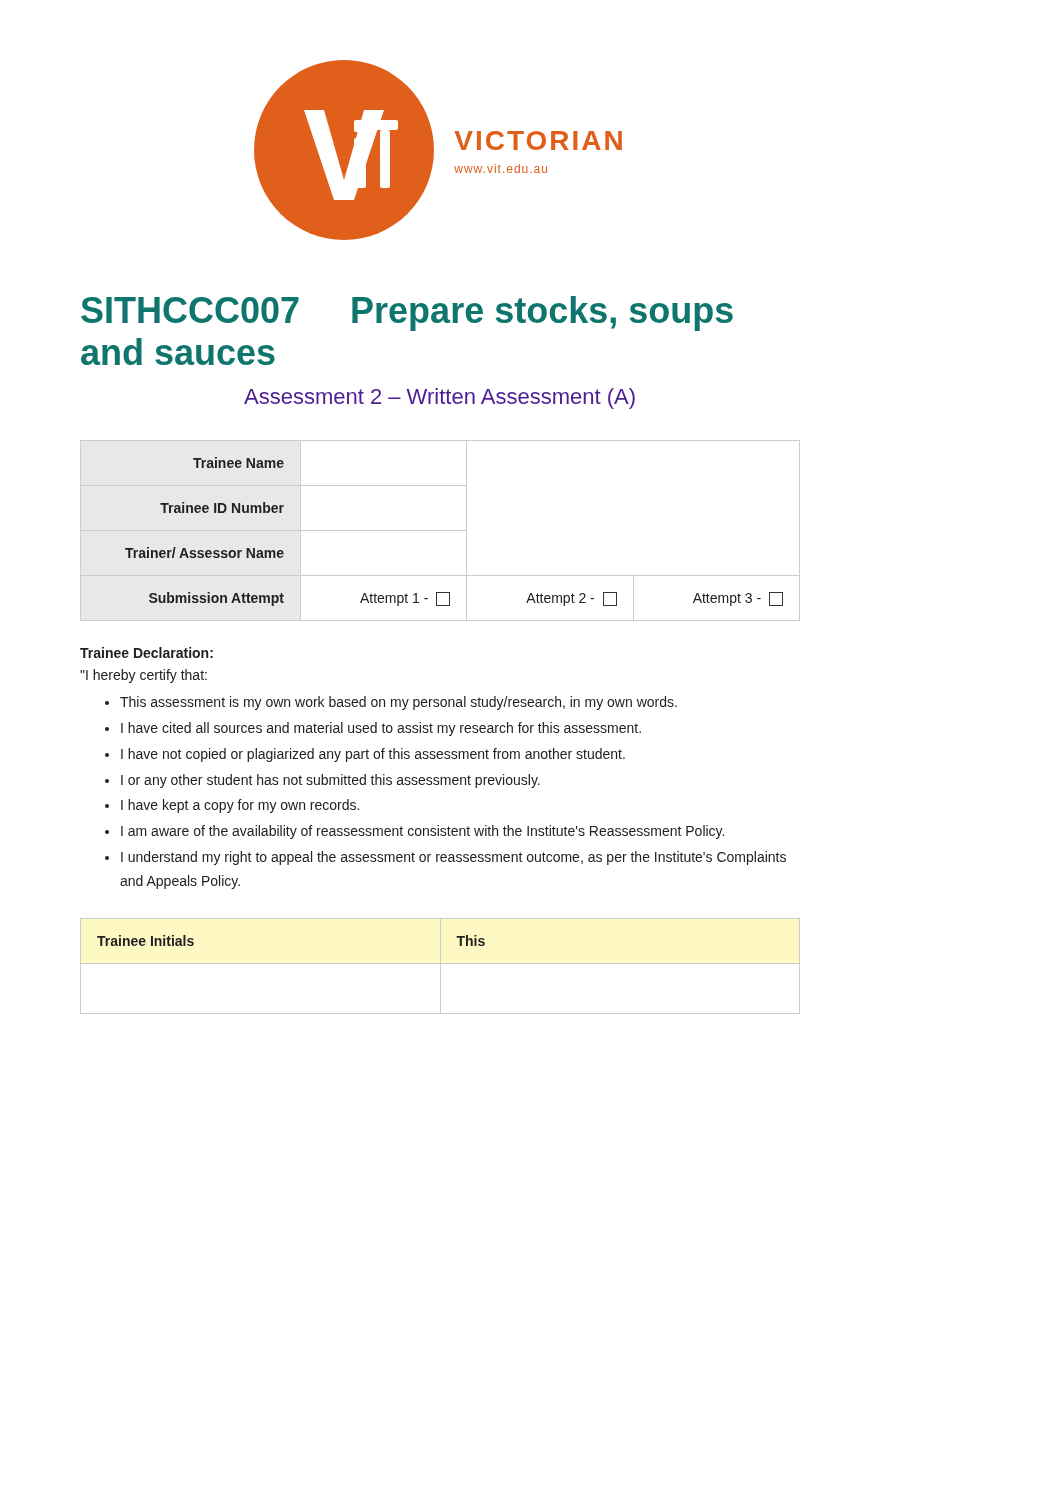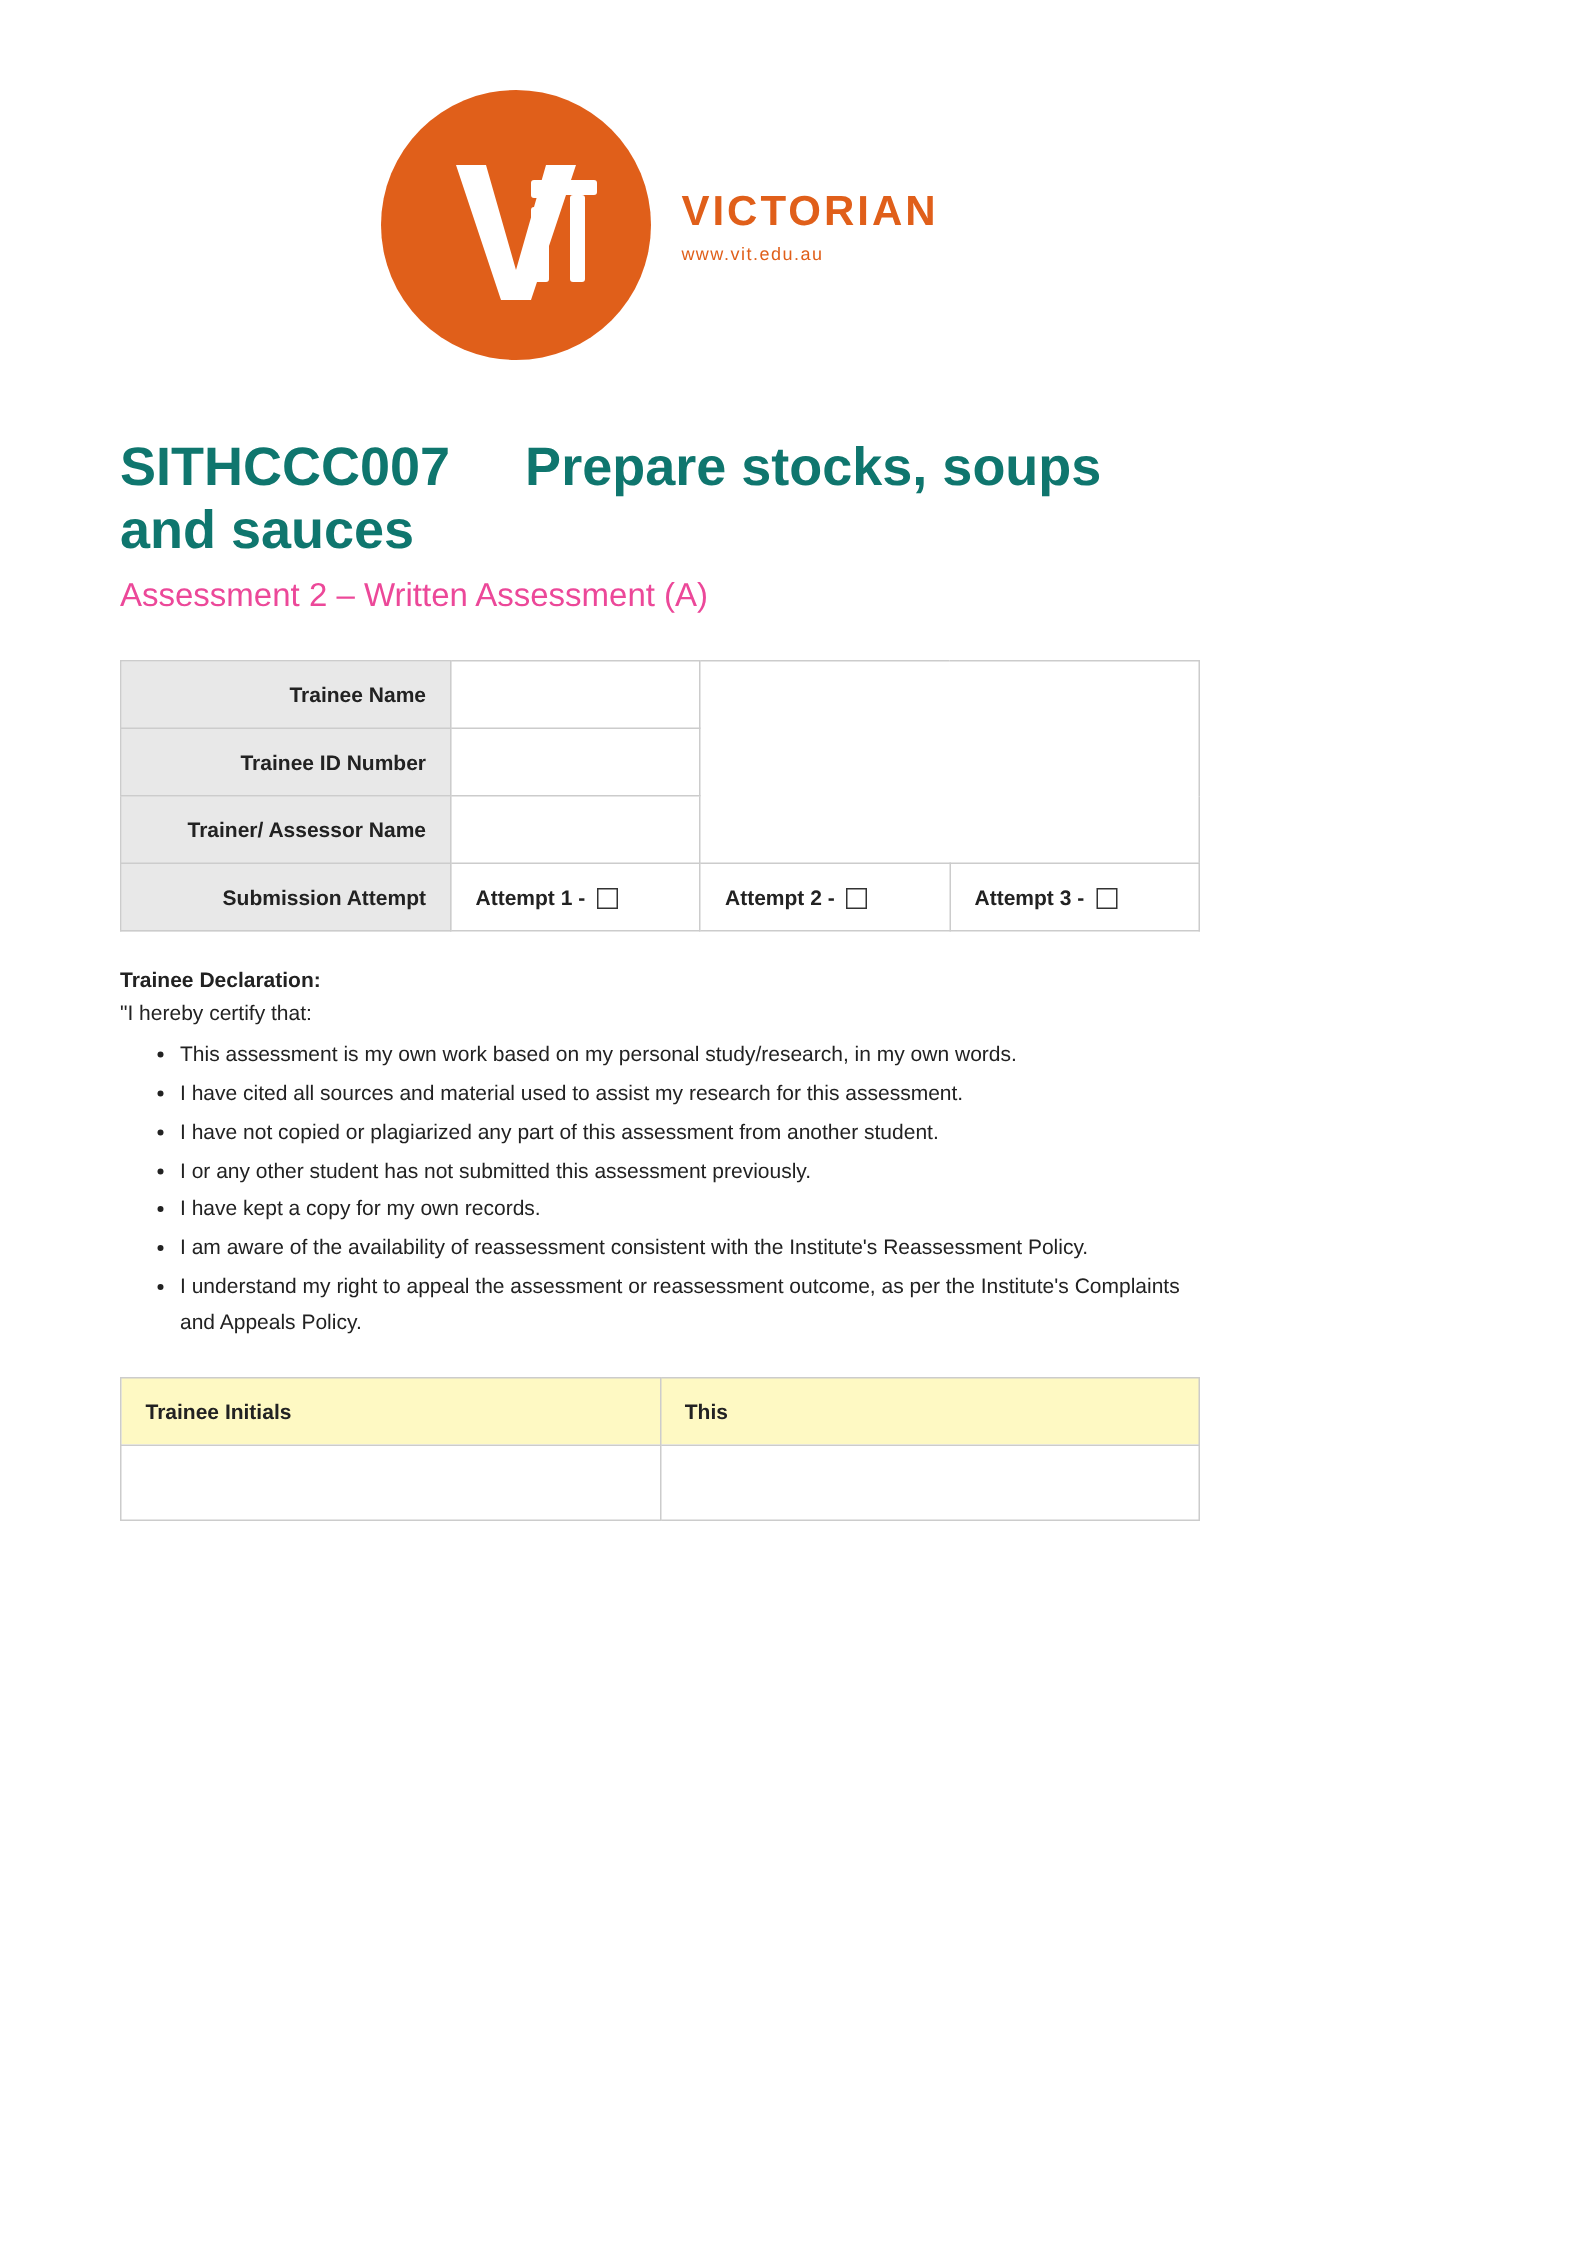--- a/index.html
+++ b/index.html
@@ -60,21 +60,22 @@
     .main-title {
       font-size: 36px;
       font-weight: bold;
       color: #0f766e;
       margin-bottom: 10px;
       margin-top: 24px;
     }
 
     .subtitle {
       font-size: 22px;
-      color: #ec4899;
+      color: #4c1d95;
+      text-align: center;
       margin-bottom: 30px;
     }
 
     .info-table {
       width: 100%;
       border-collapse: collapse;
       margin-bottom: 20px;
       border: 1px solid #ccc;
     }
 
@@ -96,22 +97,22 @@
       background-color: #ffffff;
       min-height: 40px;
       vertical-align: middle;
     }
 
     .submission-row td {
       vertical-align: middle;
     }
 
     .attempt-cell {
-      text-align: left;
-      font-weight: bold;
+      text-align: right;
+      font-weight: normal;
       font-size: 14px;
     }
 
     .checkbox-inline {
       display: inline-block;
       width: 14px;
       height: 14px;
       border: 1px solid #333;
       margin-left: 4px;
       vertical-align: middle;

